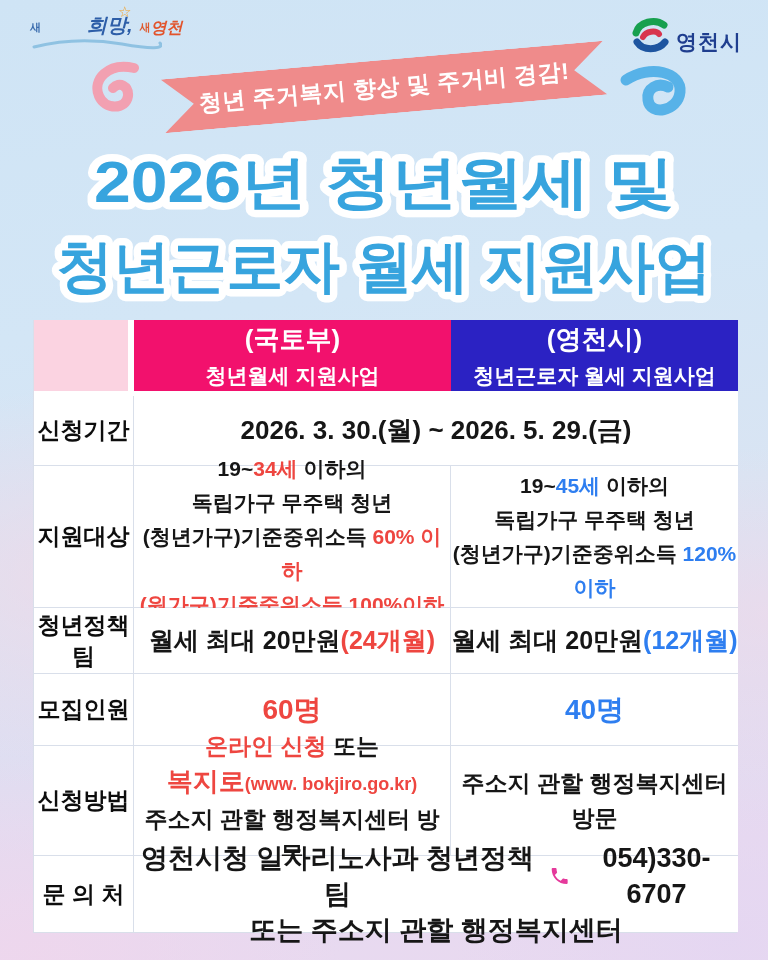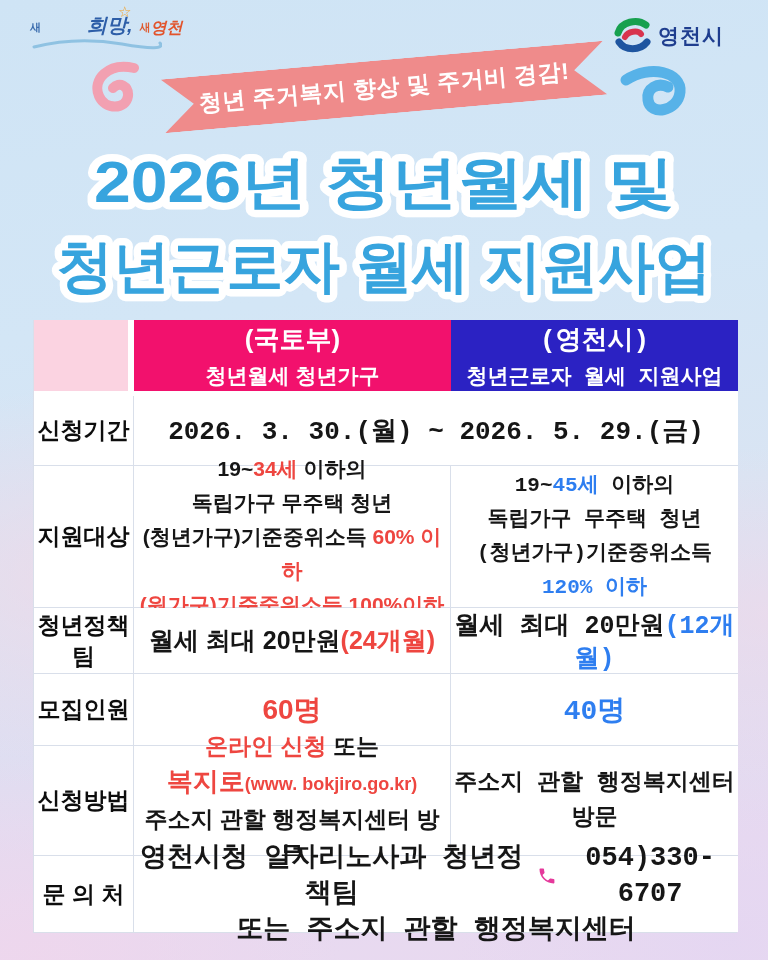--- a/index.html
+++ b/index.html
@@ -20,21 +20,21 @@
   .slogan { position:absolute; left:30px; top:12px; width:150px; }
   .slogan .row { display:flex; align-items:flex-end; white-space:nowrap; }
   .s-sm1 { font-size:11px; font-weight:bold; color:#3a6cae; padding-bottom:4px;}
   .s-b1  { font-size:20px; font-weight:bold; font-style:italic; color:#2d5ea8;margin-left:46px; }
   .s-sm2 { font-size:11px; font-weight:bold; color:#df5a2e; margin-left:7px; padding-bottom:4px;}
   .s-b2  { font-size:16px; font-weight:bold; font-style:italic; color:#e2532b; }
   .s-star { position:absolute; left:88px; top:-9px; color:#f0a12c; font-size:15px; }
   .s-wave { position:absolute; left:2px; top:27px; }
 
   
-  .citylogo { position:absolute; right:44px; top:16px; display:flex; align-items:center; }
+  .citylogo { position:absolute; right:26px; top:16px; display:flex; align-items:flex-end; }
   .cityname { font-size:21px; font-weight:bold; color:#1f3e8f; letter-spacing:1px; margin-left:4px; }
 
   
   .curl-l { position:absolute; left:88px; top:60px; }
   .curl-r { position:absolute; left:618px; top:62px; }
 
   
   .ribbon {
     position:absolute; left:50%; top:60px; width:444px; height:54px;
     transform:translateX(-50%) rotate(-5deg);
@@ -59,21 +59,21 @@
     grid-template-columns:100px 317px 287px;
     grid-template-rows:76px 70px 142px 66px 72px 110px 76px;
     background:#ffffff;
     border-left:1.5px solid #d9dfea; border-right:1.5px solid #d9dfea; border-bottom:1.5px solid #d9dfea;
   }
   .cell {
     display:flex; flex-direction:column; align-items:center; justify-content:center;
     border-right:1.5px solid #d9dfea; border-bottom:1.5px solid #d9dfea;
     background:#fff; text-align:center; color:#161616; font-weight:bold;
   }
-  .no-r { border-right:none;font-family:Liberation Mono, monospace; }
+  .no-r { border-right:none; }
   .no-b { border-bottom:none; }
   .merged { grid-column:2 / 4; }
 
   .hdr-blank { background:#fbd3e1; border-right:6px solid #ffffff; border-bottom:5px solid #ffffff; }
   .hdr-pink  { background:#f2116d; border-right:none; border-bottom:5px solid #ffffff; color:#fff; }
   .hdr-blue  { background:#2b22c3; border-bottom:5px solid #ffffff; color:#fff; }
   .hdr-org  { font-size:26px; font-weight:bold; margin-bottom:5px; }
   .hdr-name { font-size:21px; font-weight:bold; }
 
   .rowlabel { font-size:23px; font-weight:bold; color:#0d0d0d; }
@@ -132,21 +132,21 @@
   <svg class="title-svg" width="768" height="176" viewBox="0 0 768 176">
     <text x="384" y="62" text-anchor="middle" font-size="57" textLength="580" lengthAdjust="spacingAndGlyphs">2026년 청년월세 및</text>
     <text x="384" y="146" text-anchor="middle" font-size="57" textLength="655" lengthAdjust="spacingAndGlyphs">청년근로자 월세 지원사업</text>
   </svg>
 
   <div class="ptable">
 
     <div class="cell hdr-blank"></div>
     <div class="cell hdr-pink">
       <div class="hdr-org">(국토부)</div>
-      <div class="hdr-name">청년월세 청년가구</div>
+      <div class="hdr-name">청년월세 지원사업</div>
     </div>
     <div class="cell hdr-blue no-r">
       <div class="hdr-org">(영천시)</div>
       <div class="hdr-name">청년근로자 월세 지원사업</div>
     </div>
 
     <div class="cell">
       <span class="rowlabel">신청기간</span>
     </div>
     <div class="cell merged no-r dateval">

